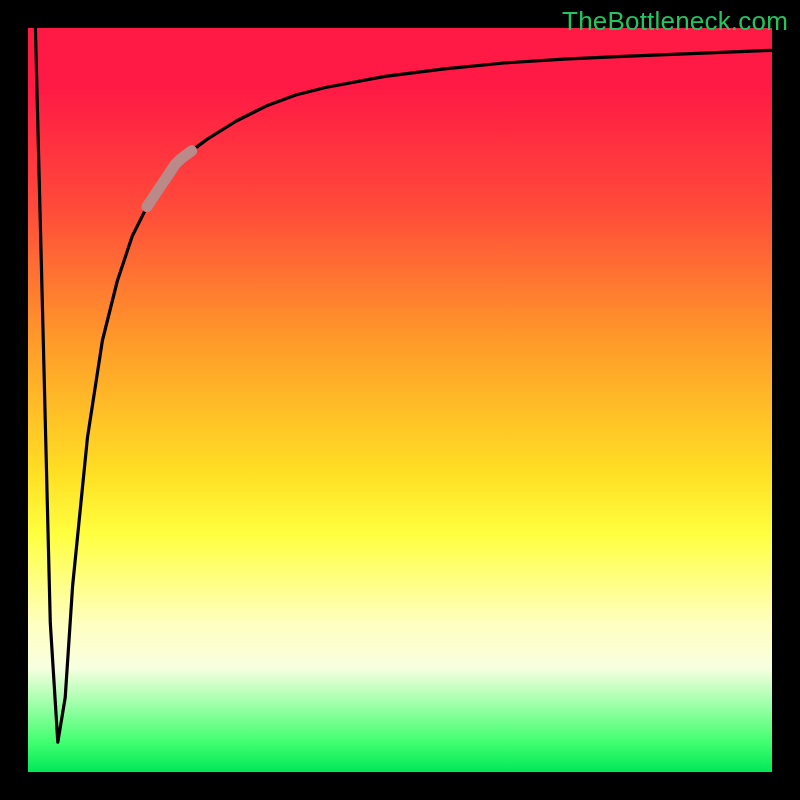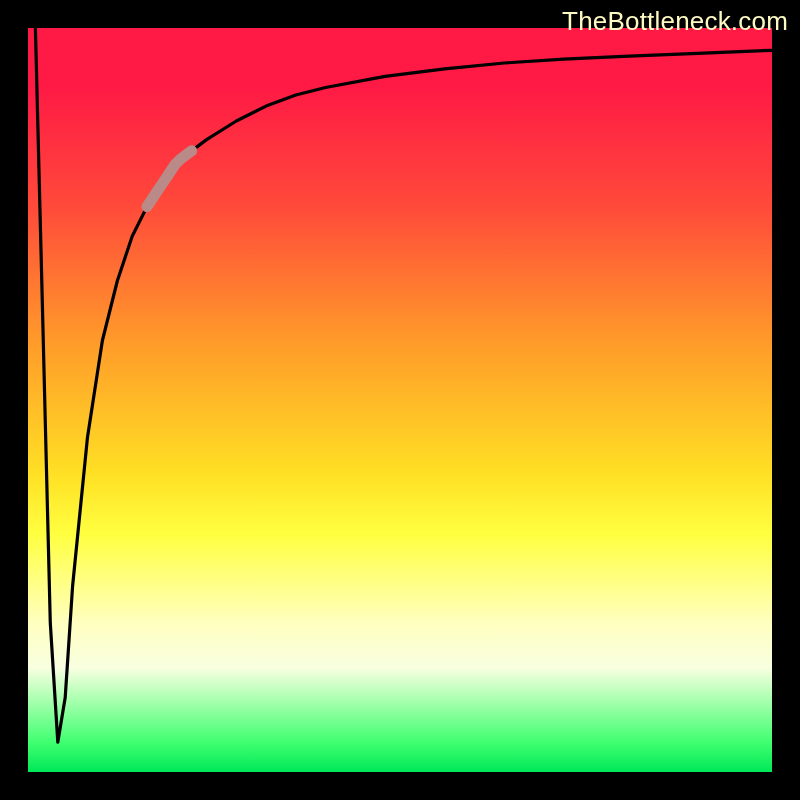--- a/index.html
+++ b/index.html
@@ -33,21 +33,21 @@
       #ffffc0 80%,
       #f8ffe0 86%,
       #40ff70 96%,
       #00e858 100%
     );
   }
   .watermark {
     position: absolute;
     top: 6px;
     right: 12px;
-    color: #fef9c3;
+    color: #22c55e;
     font-size: 26px;
     letter-spacing: 0.2px;
     font-weight: 400;
     user-select: none;
   }
   svg.curve {
     position: absolute;
     left: 0;
     top: 0;
     width: 744px;

